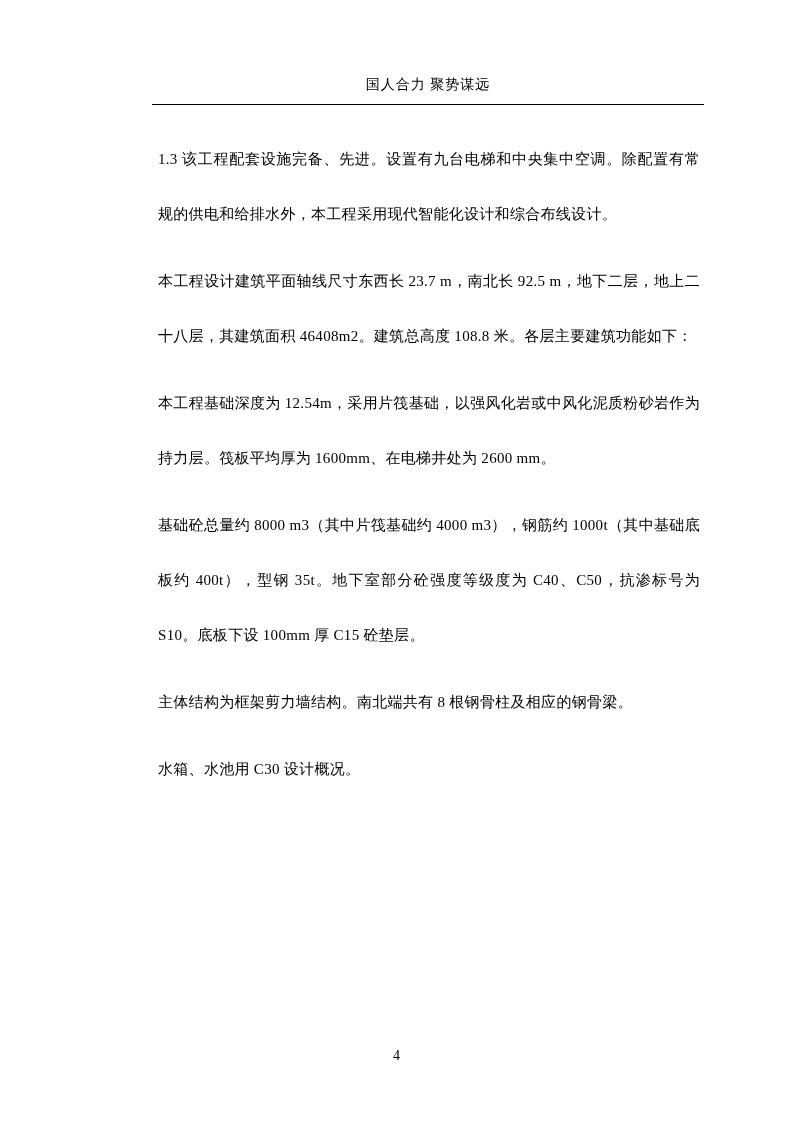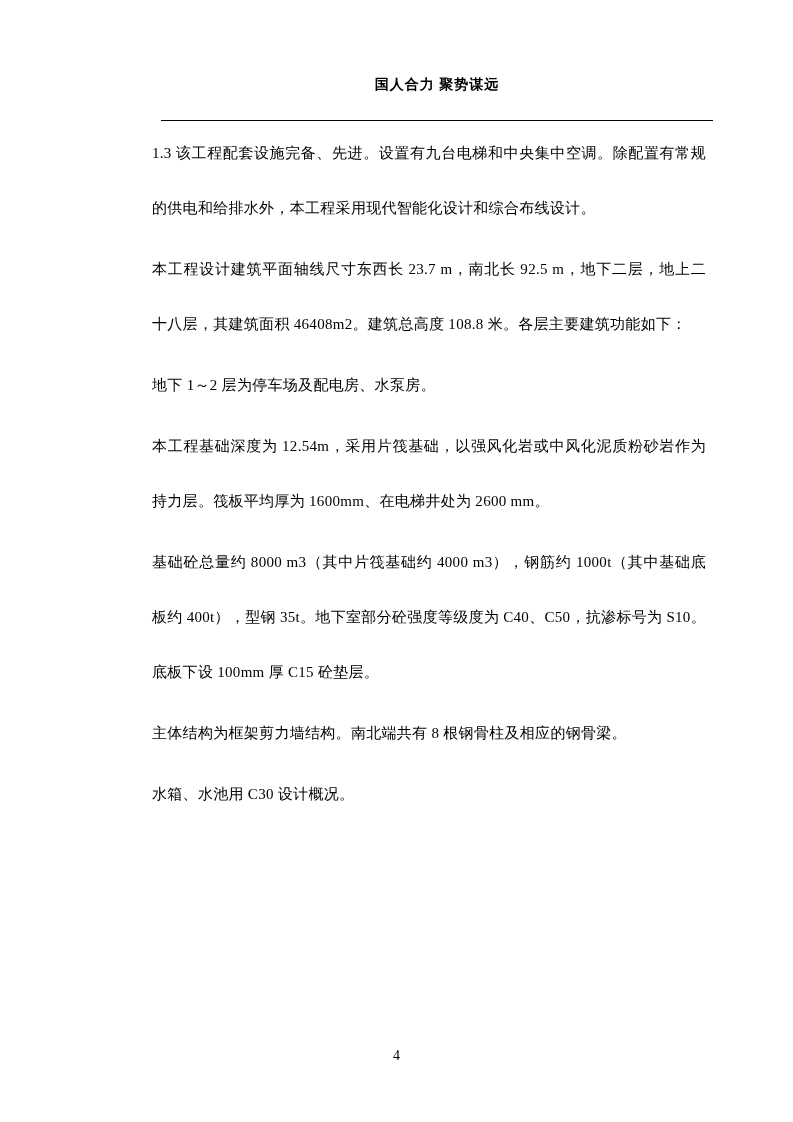--- a/index.html
+++ b/index.html
@@ -18,41 +18,40 @@
   .page {
     position: absolute;
     top: 0; left: 0;
     width: 793px;
     height: 1122px;
     background: #ffffff;
   }
   .doc-header {
     position: absolute;
     top: 76px;
-    left: 161px;
+    left: 152px;
     width: 552px;
     text-align: center;
     font-size: 14px;
     letter-spacing: 1px;
-    padding-bottom: 26px;
+    padding-bottom: 10px;
     border-bottom: 1px solid #000000;
-    font-weight: bold;
   }
   .doc-body {
     position: absolute;
     top: 120px;
     left: 146px;
     width: 566px;
     font-size: 15px;
     line-height: 55px;
     text-align: justify;
     letter-spacing: 0.3px;
   }
   .doc-body p {
-    margin: 6px;
+    margin: 12px;
     padding: 0;
   }
   .doc-footer {
     position: absolute;
     top: 1048px;
     left: 0;
     width: 793px;
     text-align: center;
     font-size: 14px;
   }
@@ -62,21 +61,20 @@
 
 <div class="page">
 
   <div class="doc-header">
     <span>国人合力 聚势谋远</span>
   </div>
 
   <div class="doc-body">
     <p>1.3 该工程配套设施完备、先进。设置有九台电梯和中央集中空调。除配置有常规的供电和给排水外，本工程采用现代智能化设计和综合布线设计。</p>
     <p>本工程设计建筑平面轴线尺寸东西长 23.7 m，南北长 92.5 m，地下二层，地上二十八层，其建筑面积 46408m2。建筑总高度 108.8 米。各层主要建筑功能如下：</p>
-    <p>地下 1～2 层为停车场及配电房、水泵房。</p>
     <p>本工程基础深度为 12.54m，采用片筏基础，以强风化岩或中风化泥质粉砂岩作为持力层。筏板平均厚为 1600mm、在电梯井处为 2600 mm。</p>
     <p>基础砼总量约 8000 m3（其中片筏基础约 4000 m3），钢筋约 1000t（其中基础底板约 400t），型钢 35t。地下室部分砼强度等级度为 C40、C50，抗渗标号为 S10。底板下设 100mm 厚 C15 砼垫层。</p>
     <p>主体结构为框架剪力墙结构。南北端共有 8 根钢骨柱及相应的钢骨梁。</p>
     <p>水箱、水池用 C30 设计概况。</p>
   </div>
 
   <div class="doc-footer">
     <span>4</span>
   </div>
 

